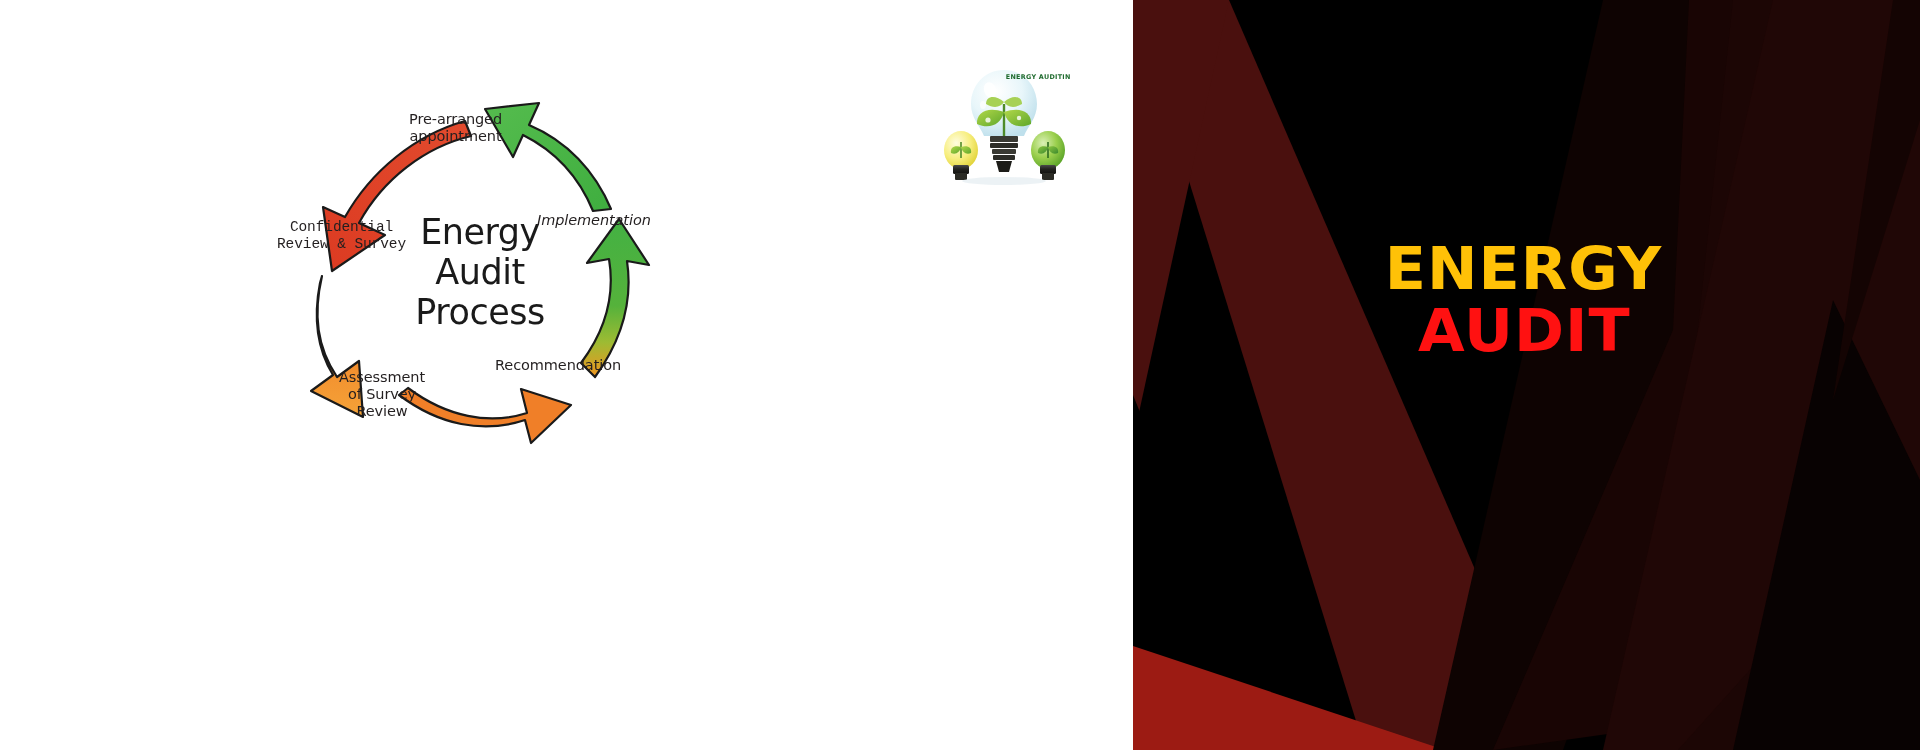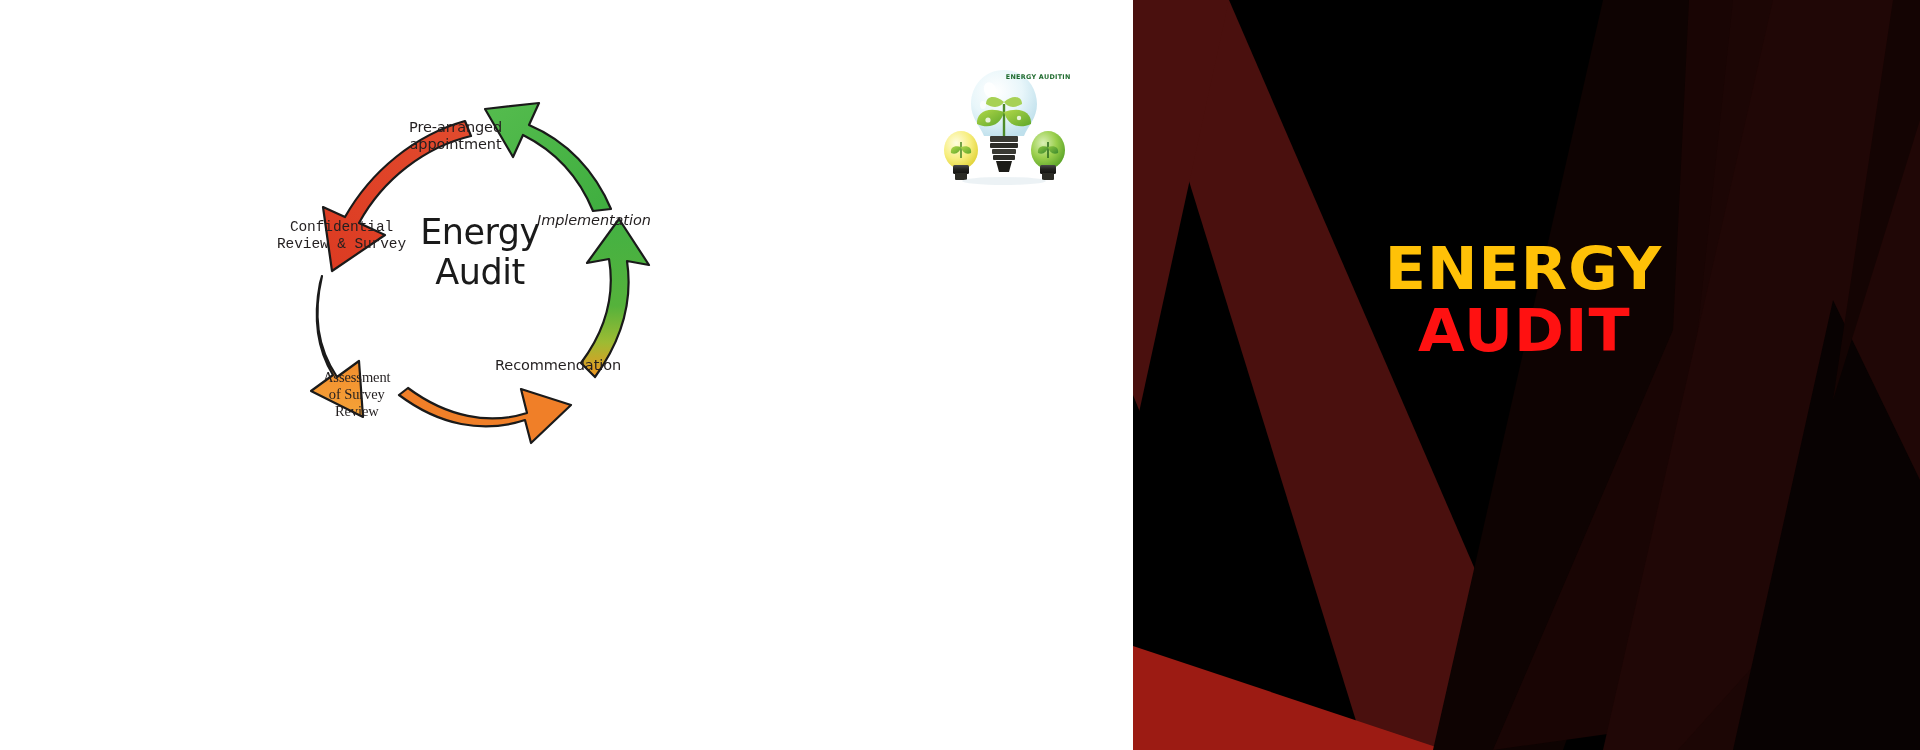--- a/index.html
+++ b/index.html
@@ -43,24 +43,24 @@
   .cyc-label {
     position: absolute;
     font-family: "DejaVu Sans", sans-serif;
     font-size: 14.5px;
     line-height: 17px;
     color: #231f20;
     text-align: center;
     white-space: nowrap;
     letter-spacing: -0.1px;
   }
-  #label-prearranged { left: 134px; top: 24px; }
+  #label-prearranged { left: 134px; top: 16px; }
   #label-implementation { left: 262px; top: 117px; font-style: italic; }
   #label-recommendation { left: 220px; top: 262px; }
-  #label-assessment { left: 48px; top: 274px; font-family: Liberation Serif, serif; }
+  #label-assessment { left: 64px; top: 274px; }
   #label-confidential { left: 2px; top: 124px; font-family: Liberation Mono, monospace; }
 
   #center-title {
     position: absolute;
     left: 110px;
     top: 117px;
     width: 190px;
     text-align: center;
     font-family: "DejaVu Sans", sans-serif;
     font-size: 35px;
@@ -202,20 +202,21 @@
                    L 210 14
                    L 238 62
                    L 248 40
                    C 280 56, 304 82, 318 116 Z" fill="url(#gradGreenTop)" stroke="#1a1a1a" stroke-width="2.2" stroke-linejoin="round"></path>
         </g>
       </svg>
 
       <div id="center-title">
         <div><span>Energy</span></div>
         <div><span>Audit</span></div>
+        <div><span>Process</span></div>
       </div>
 
       <div class="cyc-label" id="label-prearranged">
         <div>Pre-arranged</div>
         <div>appointment</div>
       </div>
 
       <div class="cyc-label" id="label-confidential">
         <div>Confidential</div>
         <div>Review &amp; Survey</div>

